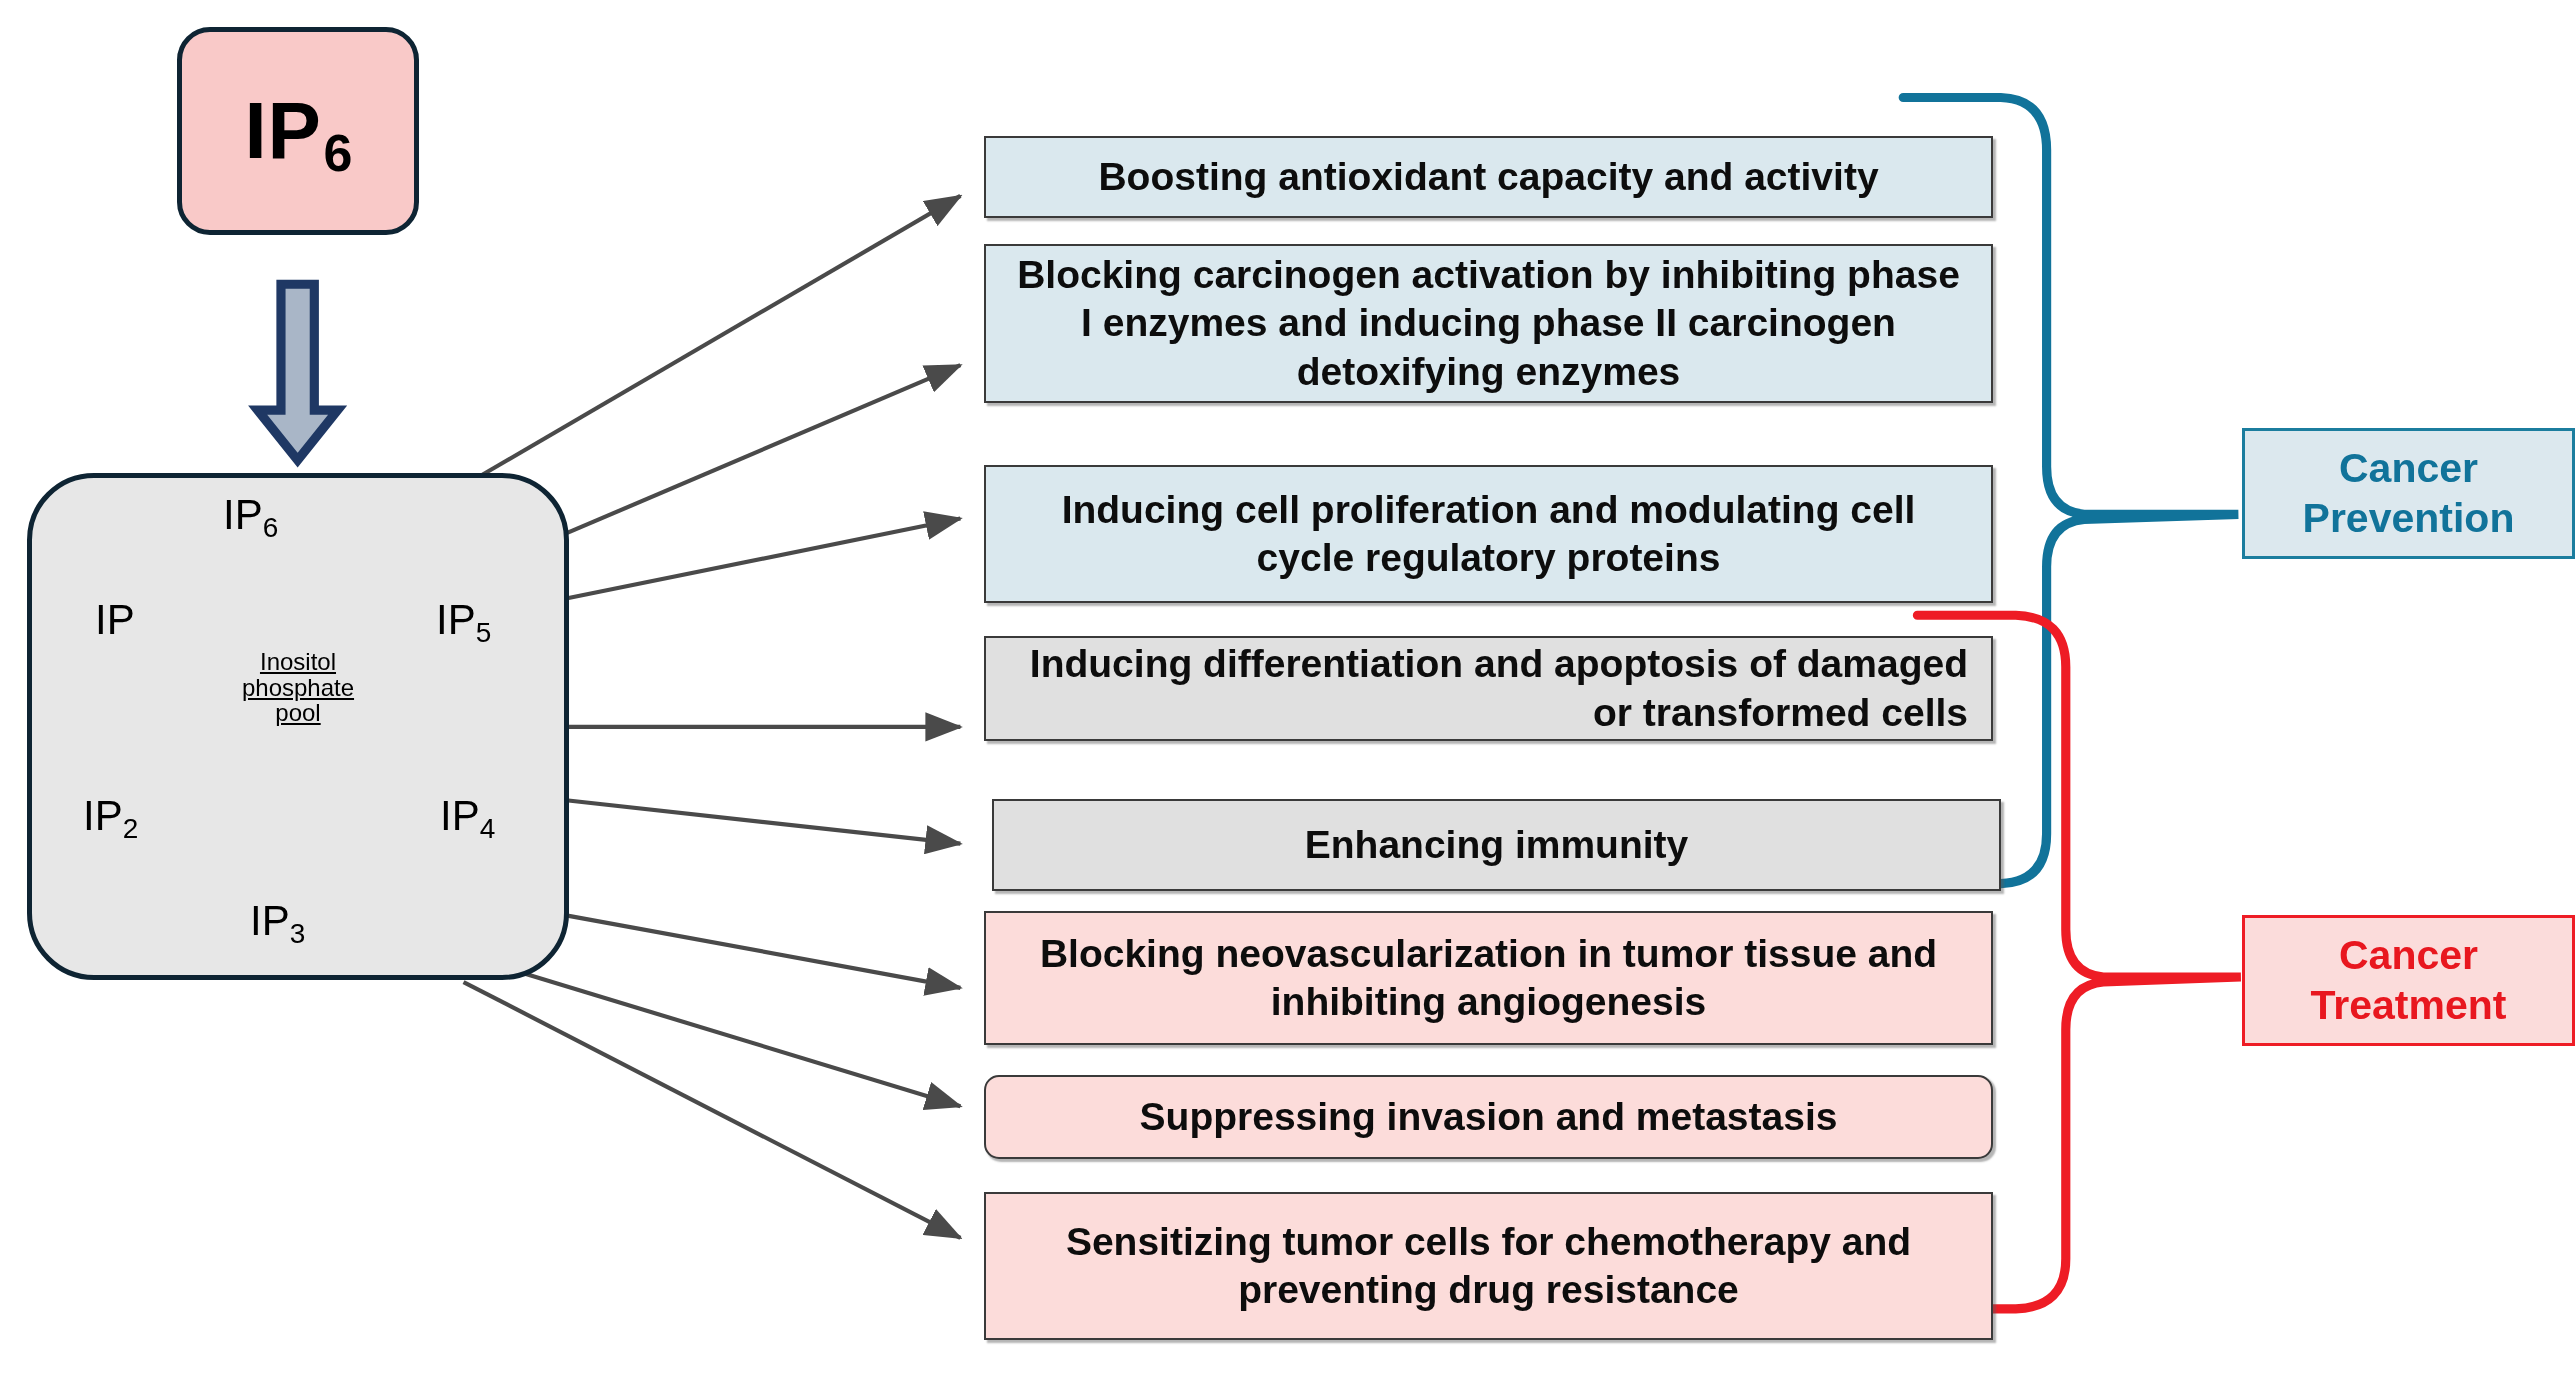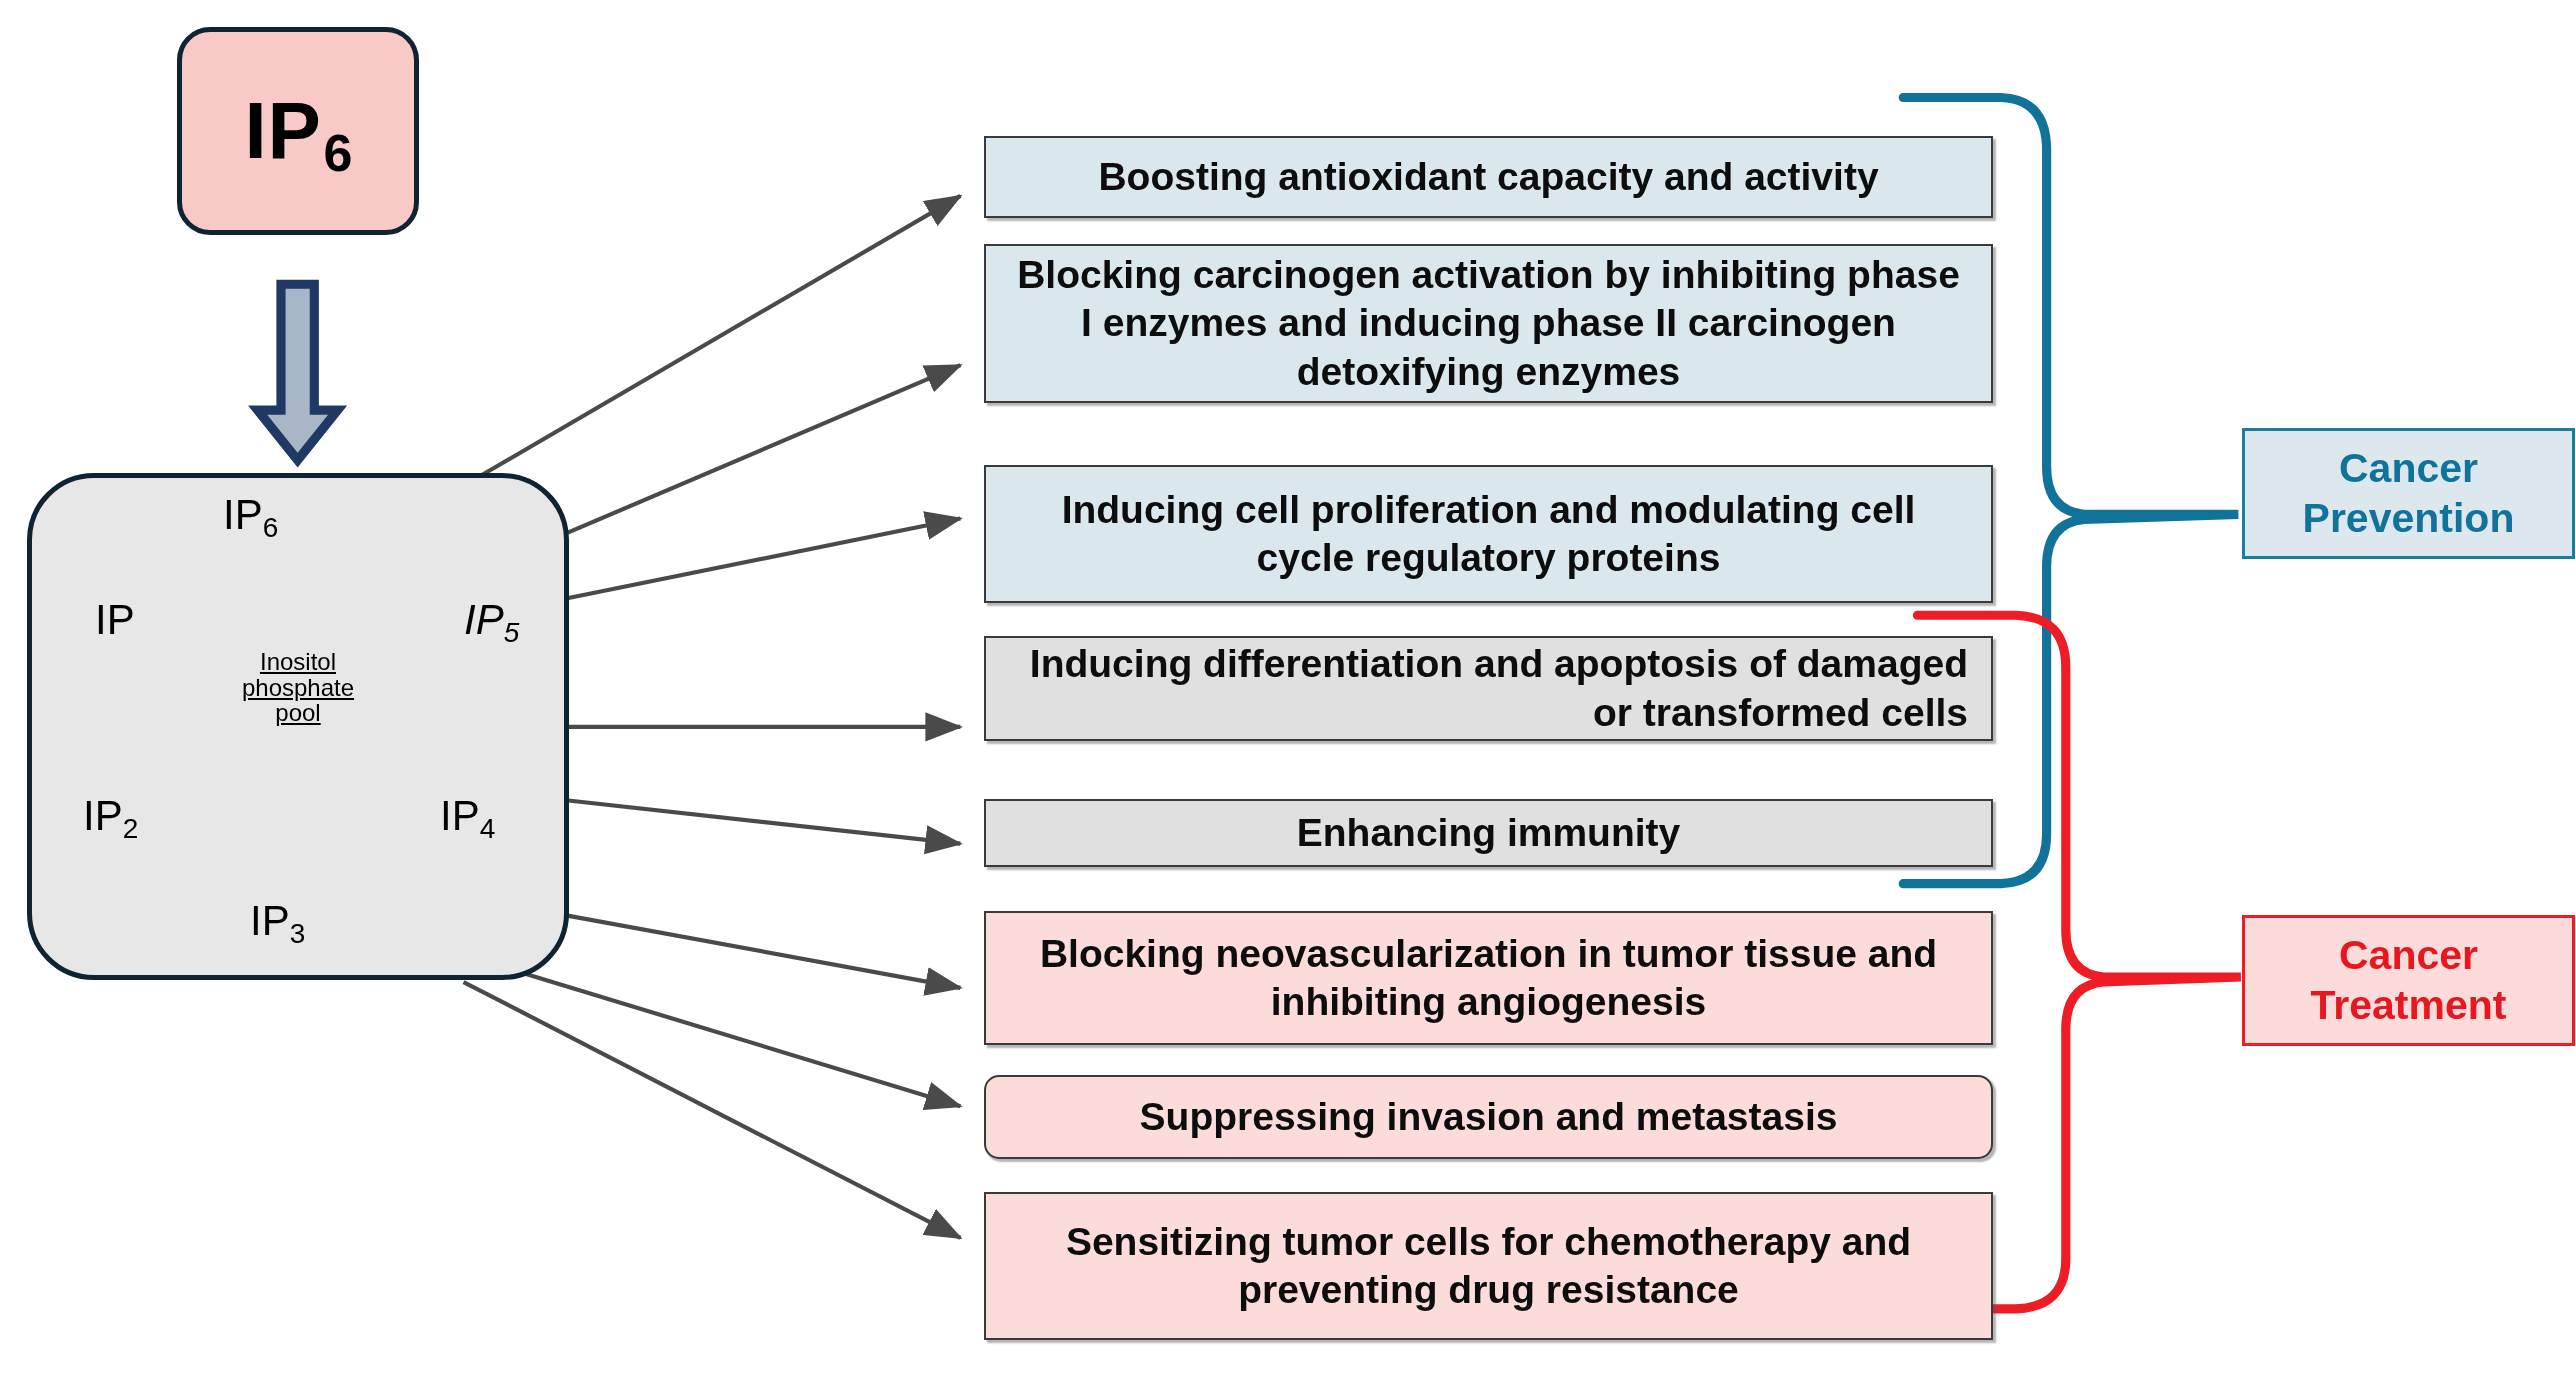--- a/index.html
+++ b/index.html
@@ -76,21 +76,21 @@
     line-height: 1;
     white-space: nowrap;
   }
   .pool-label sub {
     font-size: 28px;
     vertical-align: baseline;
     position: relative;
     top: 8.3px;
   }
   #pool-lbl-ip6 { left: 223px; top: 494px; }
-  #pool-lbl-ip5 { left: 464px; top: 599px; font-style: italic; }
+  #pool-lbl-ip5 { left: 436px; top: 599px; }
   #pool-lbl-ip4 { left: 440px; top: 795px; }
   #pool-lbl-ip3 { left: 250px; top: 900px; }
   #pool-lbl-ip2 { left: 83px; top: 795px; }
   #pool-lbl-ip  { left: 95px; top: 599px; }
 
   #pool-center-text {
     position: absolute;
     left: 177px;
     top: 649px;
     width: 242px;
@@ -233,21 +233,21 @@
   </div>
 
   <div class="mech-box mech-blue" style="top:465px; height:138px;">
     <span>Inducing cell proliferation and modulating cell cycle regulatory proteins</span>
   </div>
 
   <div class="mech-box mech-gray" style="top:636px; height:105px;text-align:right;">
     <span>Inducing differentiation and apoptosis of damaged or transformed cells</span>
   </div>
 
-  <div class="mech-box mech-gray" style="top:799px; height:68px;">
+  <div class="mech-box mech-gray" style="top:799px; height:92px;margin-left:8px;">
     <span>Enhancing immunity</span>
   </div>
 
   <div class="mech-box mech-pink" style="top:911px; height:134px;">
     <span>Blocking neovascularization in tumor tissue and inhibiting angiogenesis</span>
   </div>
 
   <div class="mech-box mech-pink" style="top:1075px; height:84px;border-radius:15px;">
     <span>Suppressing invasion and metastasis</span>
   </div>

